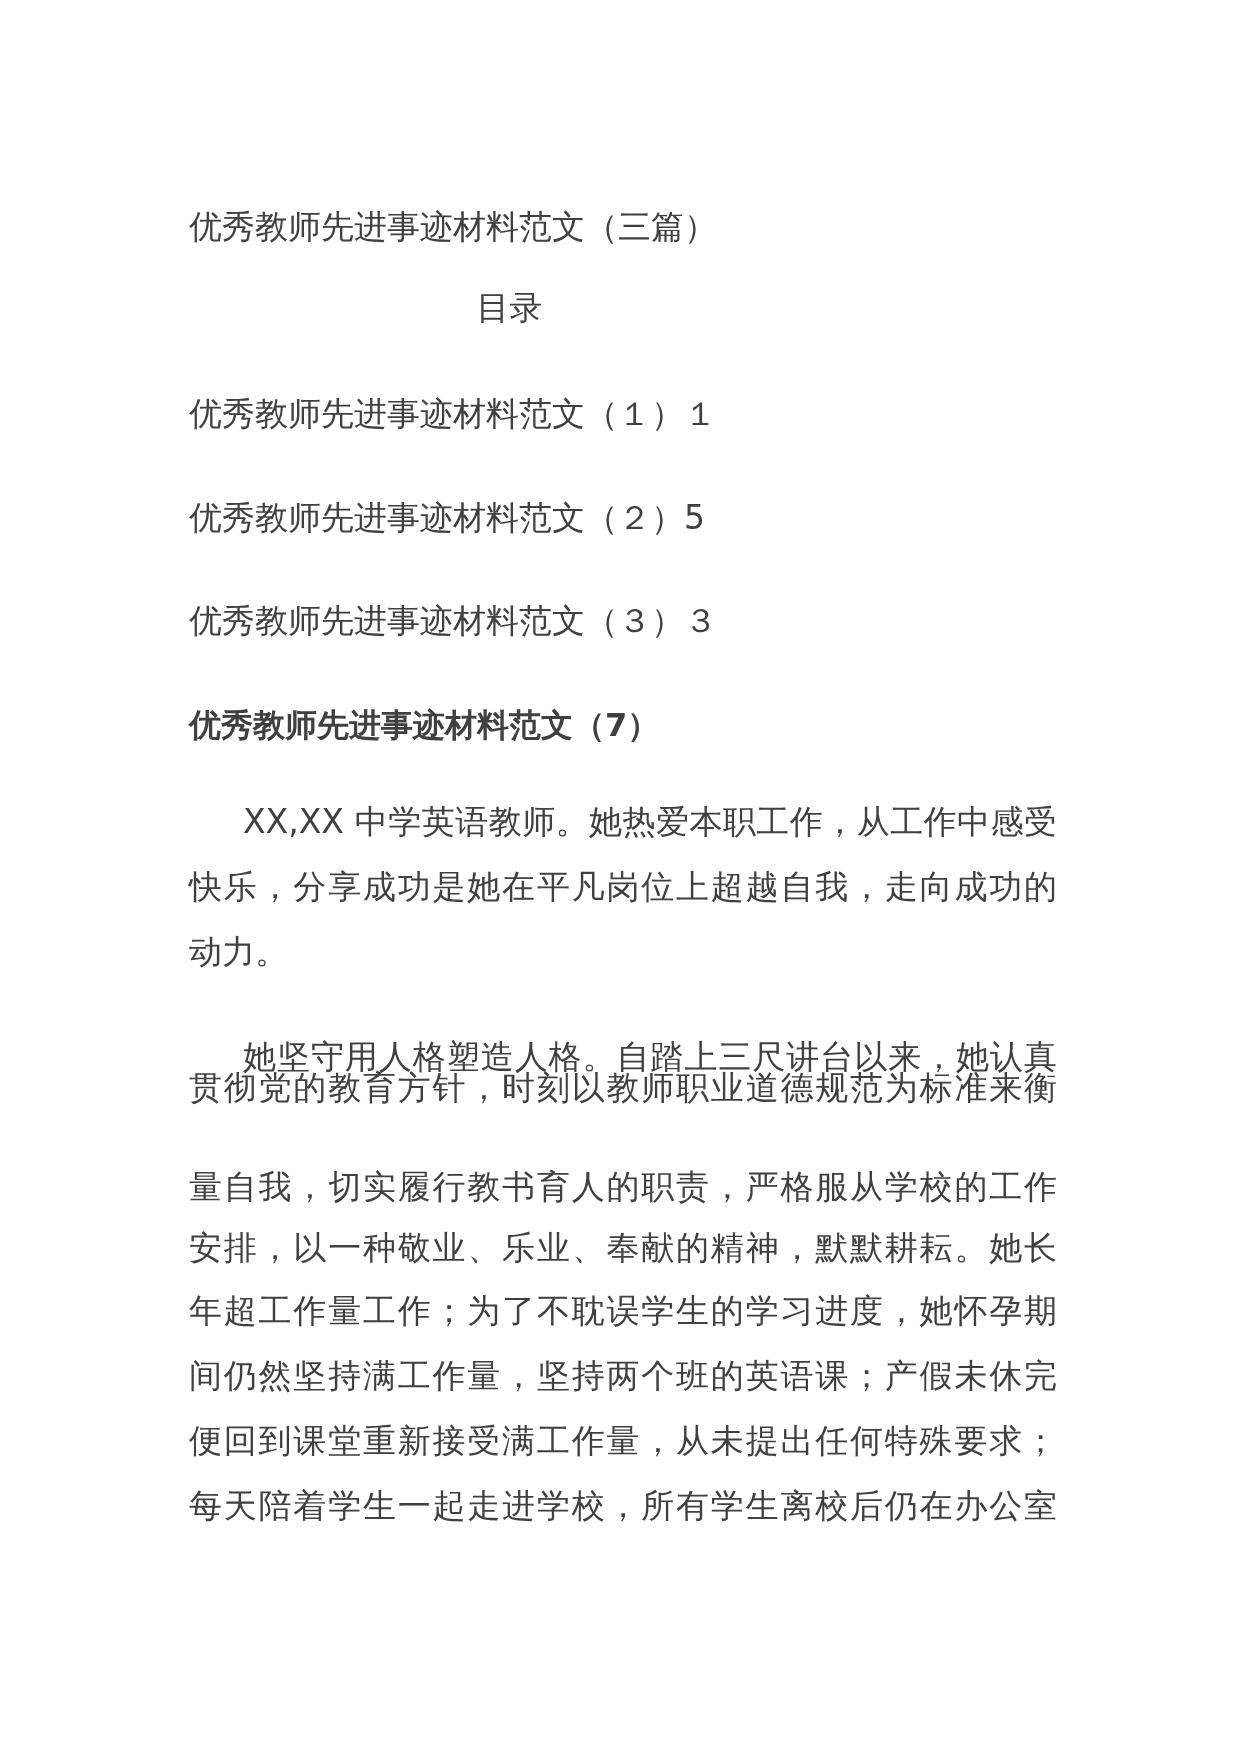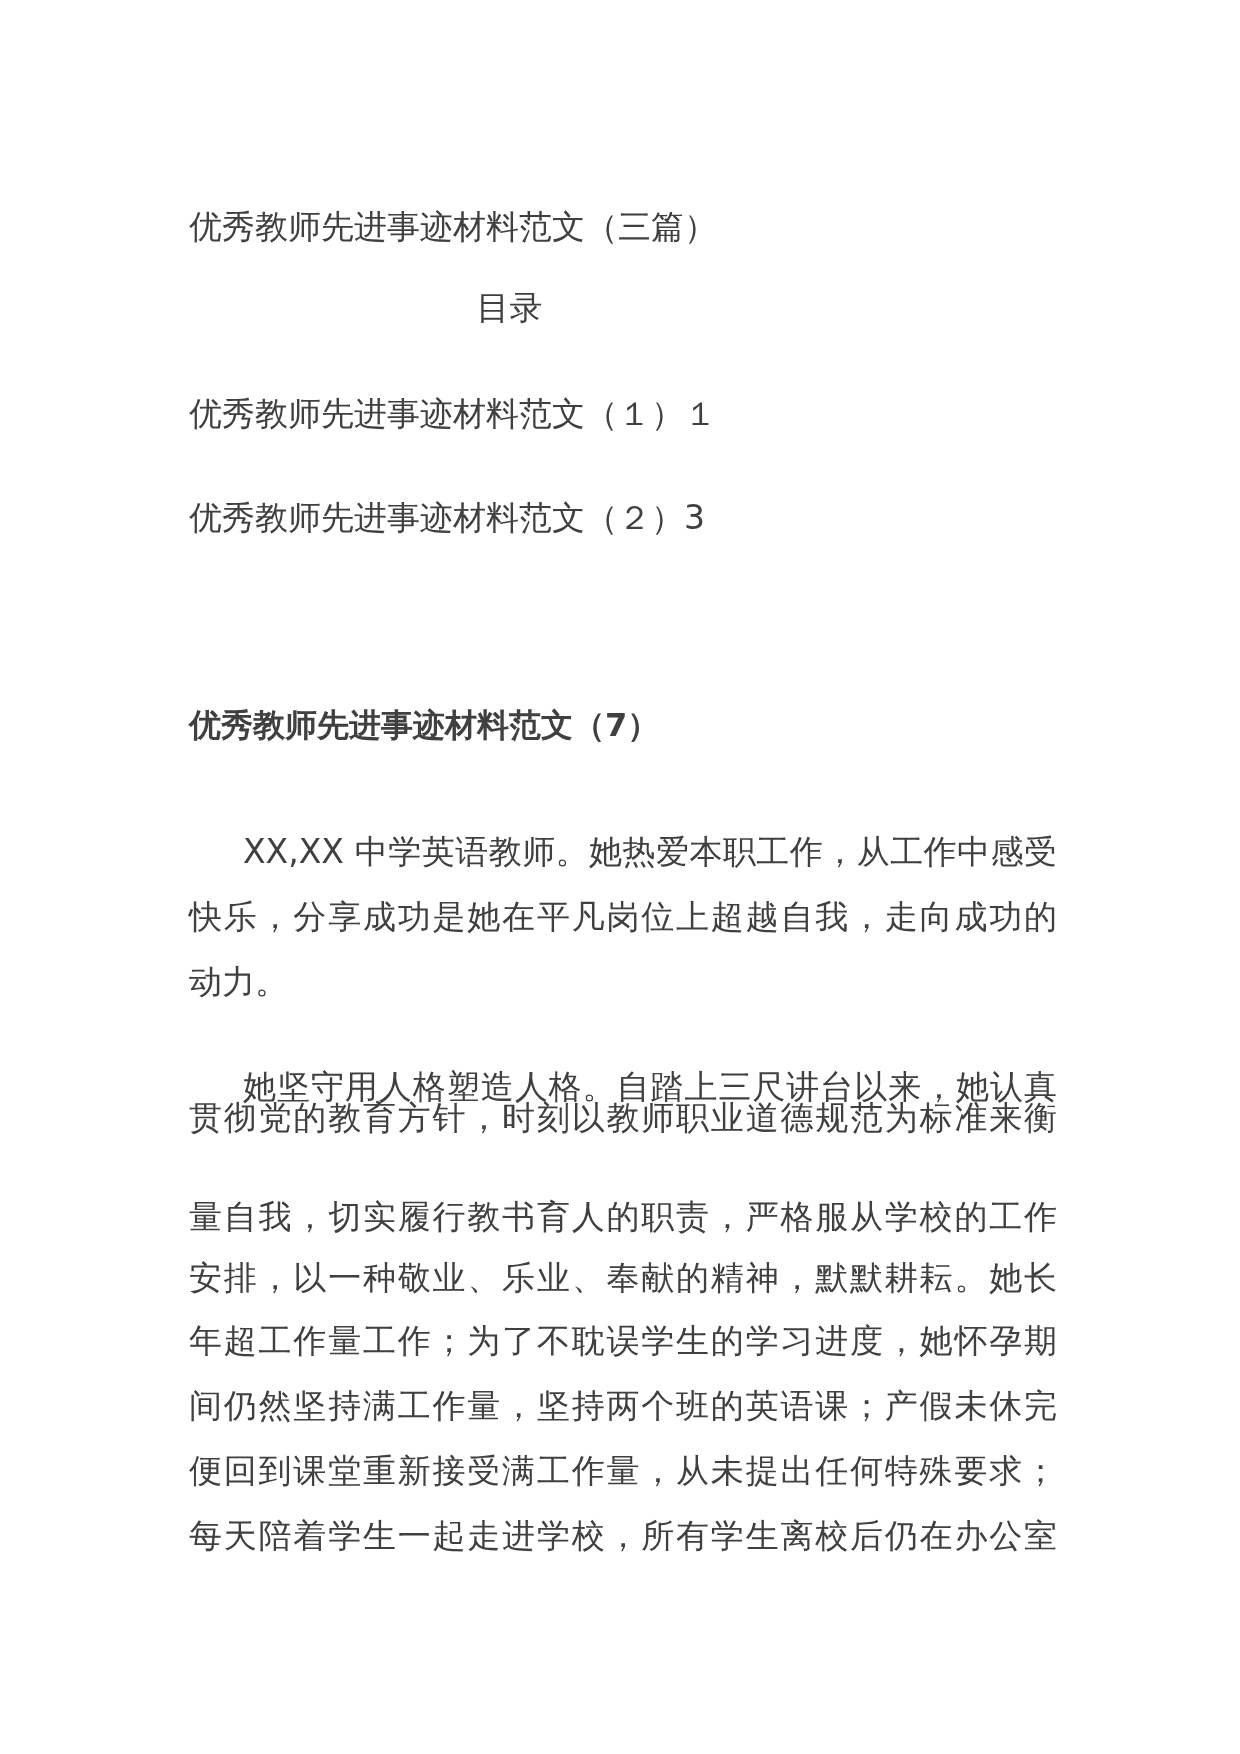--- a/index.html
+++ b/index.html
@@ -43,21 +43,20 @@
     .toc-item-3 { top: 601px; }
     .section-heading {
       top: 705px;
       font-weight: bold;
       font-size: 32px;
     }
     .body-line {
       width: 868px;
       text-align: justify;
       text-align-last: justify;
-      margin-top: 30px;
     }
     .body-line.last { text-align-last: left; }
     .body-line.first { left: 243px; width: 814px; }
     .p1-l1 { top: 802px; }
     .p1-l2 { top: 867px; }
     .p1-l3 { top: 932px; }
     .p2-l1 { top: 1037px; }
     .p2-l2 { top: 1068px; }
     .p2-l3 { top: 1167px; }
     .p2-l4 { top: 1228px; }
@@ -69,21 +68,22 @@
 </head>
 <body>
 
 <div class="page">
 
   <div class="line doc-title">优秀教师先进事迹材料范文（三篇）</div>
 
   <div class="line toc-heading">目录</div>
 
   <div class="line toc-item-1">优秀教师先进事迹材料范文（１）１</div>
-  <div class="line toc-item-2">优秀教师先进事迹材料范文（２）3</div>
+  <div class="line toc-item-2">优秀教师先进事迹材料范文（２）5</div>
+  <div class="line toc-item-3">优秀教师先进事迹材料范文（３）３</div>
 
   <div class="line section-heading">优秀教师先进事迹材料范文（7）</div>
 
   <div>
     <div class="line body-line first p1-l1">XX,XX 中学英语教师。她热爱本职工作，从工作中感受</div>
     <div class="line body-line p1-l2">快乐，分享成功是她在平凡岗位上超越自我，走向成功的</div>
     <div class="line body-line last p1-l3">动力。</div>
   </div>
 
   <div>

